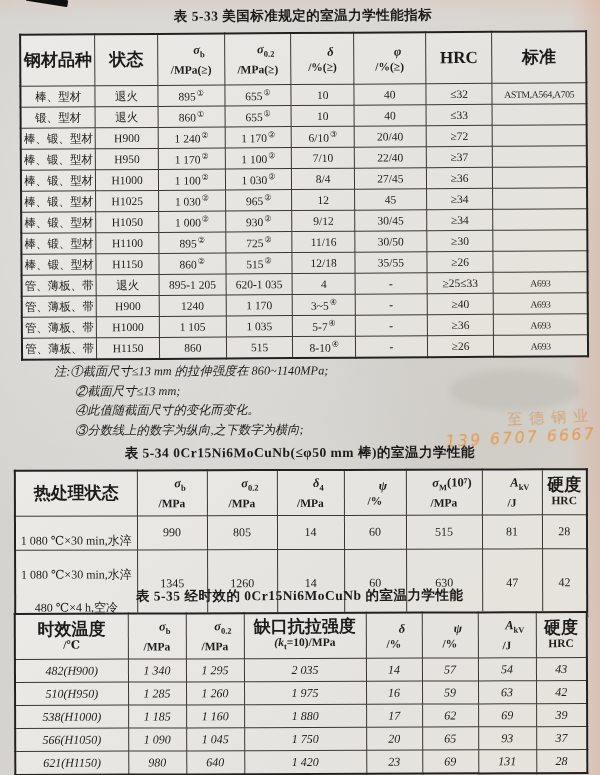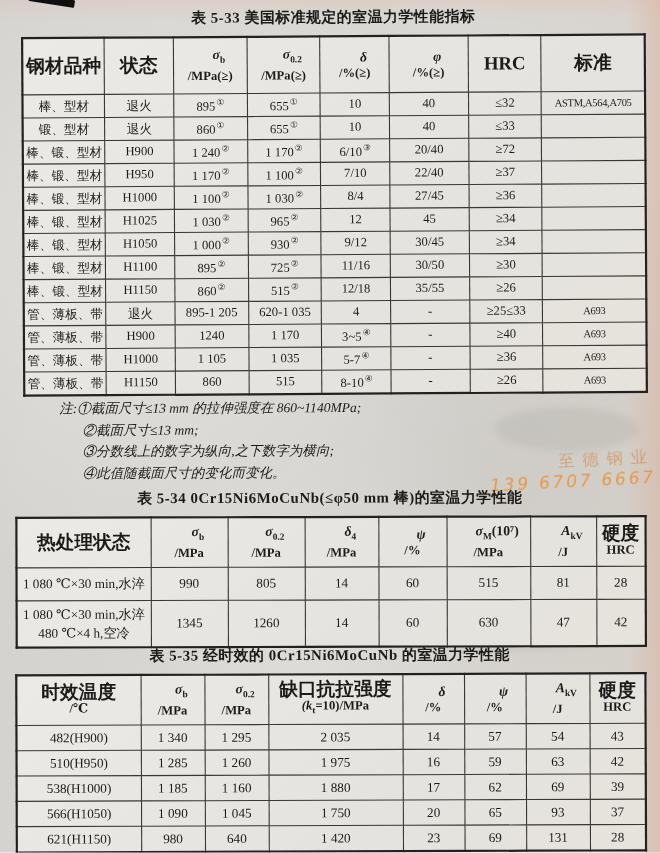--- a/index.html
+++ b/index.html
@@ -34,25 +34,25 @@
   .hunit{font-size:11.5px;font-weight:bold;line-height:14px;}
   .hline{font-size:17px;line-height:16px;}
   
   #t1 th{height:50px;font-size:12px;}
   #t1 td{height:20px;font-size:11.5px;}
   #t1 td:last-child{font-size:9.6px;letter-spacing:-0.3px;}
   
   #t2 th{height:44px;font-size:12px;}
   #t2 td{height:29px;font-size:12px;}
   #t2 tr.r2 td{height:41px;}
-  .lblcell div{line-height:17px;}
+  .lblcell div{line-height:17px;margin-top:16px;}
   .l2:empty{display:none;}
   
   #t3 th{height:44px;font-size:12px;}
-  #t3 td{height:22px;font-size:12px;}
+  #t3 td{height:22px;font-size:12px;font-style:italic;}
   
   .notes{position:absolute;left:54px;top:362px;font-size:12.3px;line-height:19.5px;
     transform:rotate(-0.2deg);font-style:italic;}
   .notes .ind{padding-left:21px;}
   
   .wm{position:absolute;right:4px;top:410px;text-align:right;transform:rotate(-3deg);pointer-events:none;}
   .wm1{font-size:15px;letter-spacing:7px;color:rgba(211,128,52,0.55);filter:blur(0.5px);}
   .wm2{font-size:15.5px;letter-spacing:2.5px;color:rgba(236,139,38,0.78);
     font-family:"DejaVu Sans",sans-serif;font-style:italic;filter:blur(0.3px);}
   .smudge{position:absolute;background:rgba(110,105,98,0.10);filter:blur(3px);border-radius:50%;}
@@ -234,22 +234,22 @@
           <td class="supable">≥26</td>
           <td class="supable">A693</td>
         </tr>
     </tbody>
   </table>
 </div>
 
 <div class="notes">
   <div>注:①截面尺寸≤13 mm 的拉伸强度在 860~1140MPa;</div>
   <div class="ind">②截面尺寸≤13 mm;</div>
+  <div class="ind">④此值随截面尺寸的变化而变化。</div>
   <div class="ind">③分数线上的数字为纵向,之下数字为横向;</div>
-  <div class="ind">④此值随截面尺寸的变化而变化。</div>
 </div>
 
 <div class="wm">
   <div class="wm1">至德钢业</div>
   <div class="wm2">139 6707 6667</div>
 </div>
 
 <div class="twrap" id="w2">
   <div class="ttl">表 5-34  0Cr15Ni6MoCuNb(≤φ50 mm 棒)的室温力学性能</div>
   <table id="t2">

